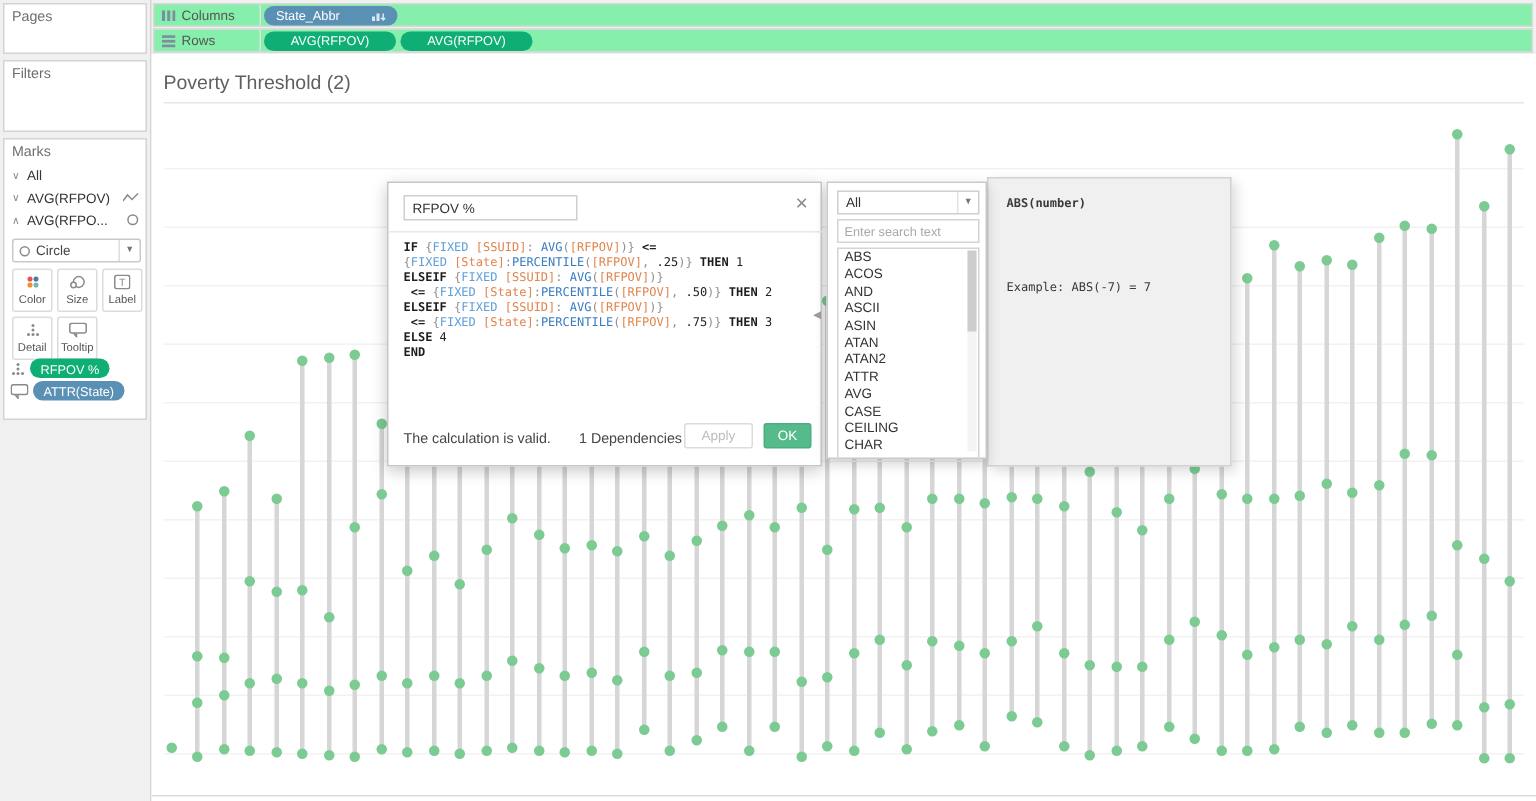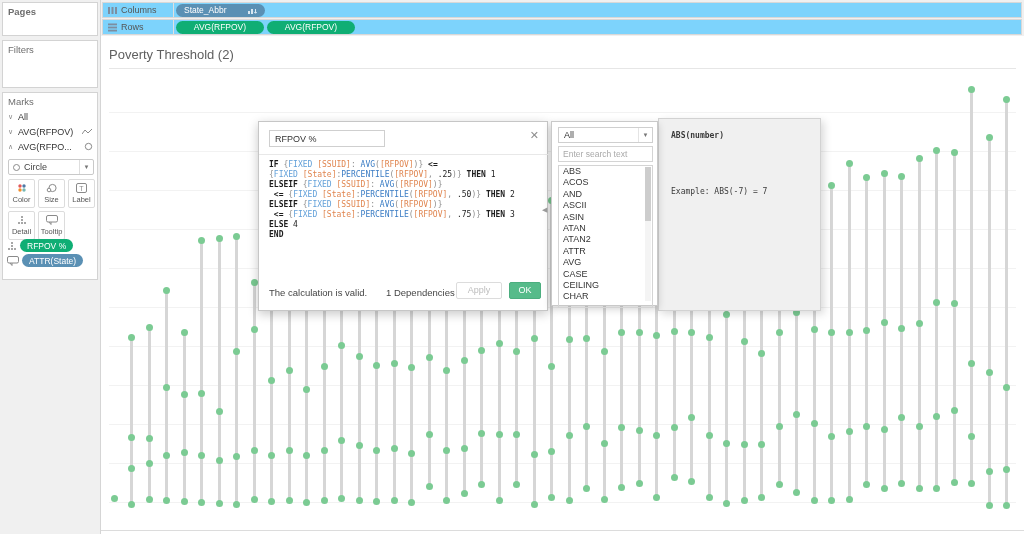--- a/index.html
+++ b/index.html
@@ -3,21 +3,21 @@
 <meta charset="utf-8">
 <style>
   * { margin:0; padding:0; box-sizing:border-box; }
   html,body { width:1024px; height:534px; font-family:"Liberation Sans", sans-serif; }
   .app { position:relative; width:1024px; height:534px; background:#f0f0f0; overflow:hidden; font-family:"Liberation Sans", sans-serif; }
 
   
   .sidebar { position:absolute; left:0; top:0; width:101px; height:534px; background:#f0f0f0; border-right:1px solid #d5d5d5; }
   .card { position:absolute; left:2px; width:96px; background:#fff; border:1px solid #d3d3d3; }
   .card-label { font-size:9.5px; color:#6e6e6e; padding:3px 0 0 5px; }
-  .card-pages { top:2px; height:34px;font-weight:bold; }
+  .card-pages { top:2px; height:34px; }
   .card-filters { top:40px; height:48px; }
   .card-marks { top:92px; height:188px; }
 
   .marks-row { display:flex; align-items:center; height:15px; padding-left:5px; font-size:9px; color:#333; }
   .marks-row .caret { color:#8a8a8a; font-size:7px; width:10px; }
   .marks-row .mr-label { flex:1; white-space:nowrap; overflow:hidden; }
   .marks-row.bold .mr-label { font-weight:normal; }
   .marks-row svg { margin-right:4px; }
 
   .mark-type-dd { position:absolute; left:5px; top:66px; width:86px; height:16px; border:1px solid #c9c9c9; border-radius:2px; display:flex; align-items:center; font-size:9px; color:#444; background:#fff; }
@@ -25,21 +25,21 @@
   .mark-type-dd .dd-arrow { margin-left:auto; width:14px; height:14px; border-left:1px solid #dedede; color:#777; font-size:6px; display:flex; align-items:center; justify-content:center; }
 
   .marks-btns { position:absolute; left:5px; top:86px; width:88px; display:flex; flex-wrap:wrap; gap:3px; }
   .marks-btn { width:27px; height:29px; border:1px solid #dcdcdc; border-radius:2px; background:#fff; display:flex; flex-direction:column; align-items:center; justify-content:center; gap:2px; }
   .marks-btn .mb-label { font-size:7.5px; color:#555; }
 
   .marks-pill-row { position:absolute; left:4px; display:flex; align-items:center; gap:3px; }
   .pill { height:13px; border-radius:7px; color:#fff; font-size:8.5px; display:flex; align-items:center; justify-content:center; padding:0 7px; white-space:nowrap; }
 
   
-  .shelf-row { position:absolute; left:102px; width:920px; height:16px; background:#7dd3fc; border:1px solid #d8d8d8; display:flex; align-items:center; }
+  .shelf-row { position:absolute; left:102px; width:920px; height:16px; background:#86efac; border:1px solid #d8d8d8; display:flex; align-items:center; }
   .shelf-row.r1 { top:2px; } .shelf-row.r2 { top:19px; }
   .shelf-label { width:71px; height:100%; border-right:1px solid #e0e0e0; display:flex; align-items:center; gap:4px; padding-left:5px; font-size:9px; color:#555; }
   .shelf-pills { display:flex; align-items:flex-end; gap:3px; padding-left:2px; }
   .shelf-pill { height:13px; border-radius:7px; color:#fff; font-size:8.5px; display:flex; align-items:center; padding:0 8px; gap:4px; }
 
   
   .canvas { position:absolute; left:101px; top:36px; width:923px; height:498px; background:#fff; overflow:hidden; }
   .sheet-title { position:absolute; left:8px; top:11px; font-size:13px; color:#5f5f5f; }
   .title-divider { position:absolute; left:8px; top:32px; width:907px; height:1px; background:#e6e6e6; }
   .chart-pane { position:absolute; left:0; top:0; width:923px; height:498px; }

